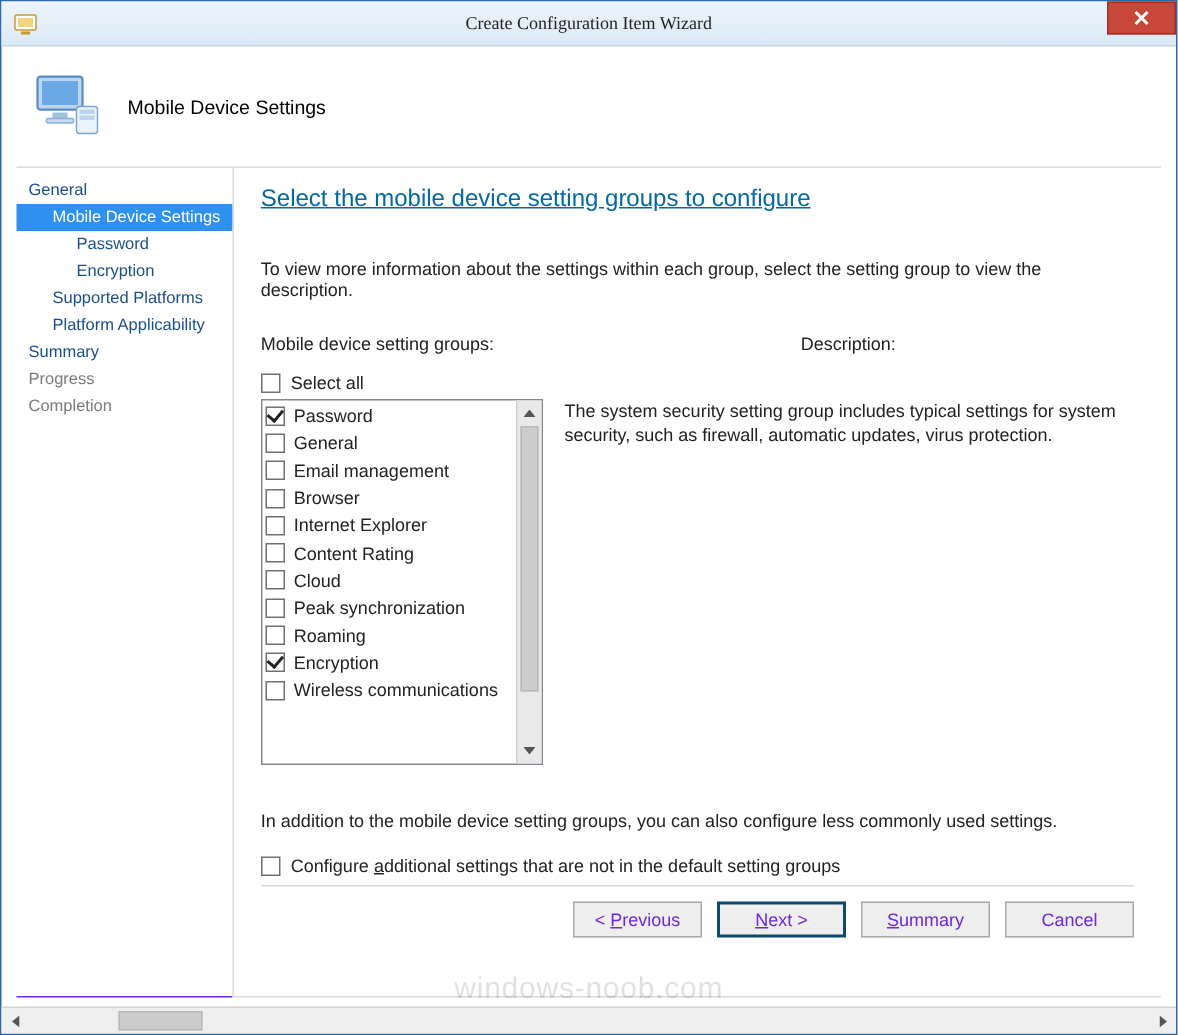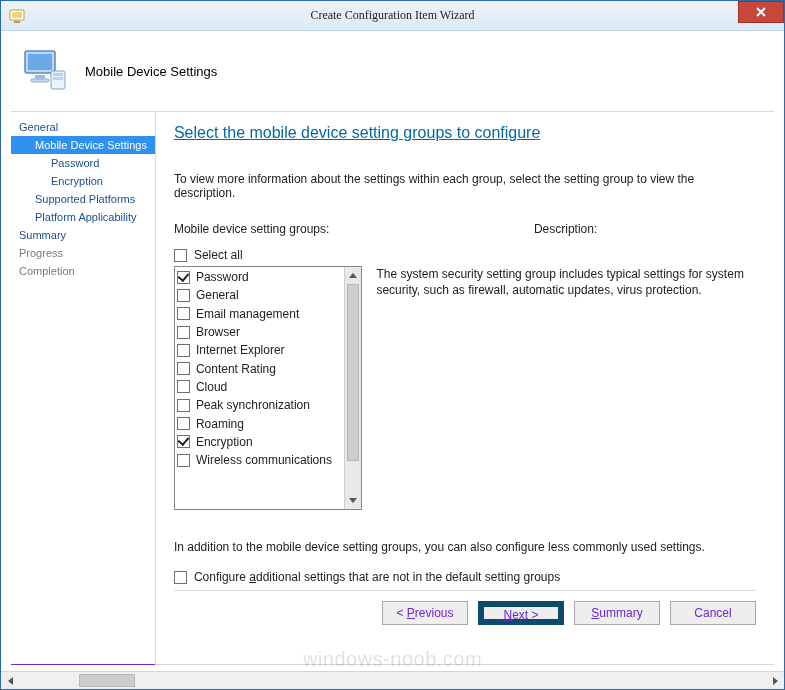--- a/index.html
+++ b/index.html
@@ -216,21 +216,21 @@
   .btn {
     width: 86px;
     height: 24px;
     border: 1px solid #a8a8a8;
     background: #eeeeee;
     font-size: 12px;
     color: #6d28d9;
     cursor: pointer;
   }
   .btn.default {
-    border: 6px solid #0c4a6e;
+    border: 2px solid #0c4a6e;
   }
 
   
   .hscroll {
     height: 18px;
     background: #efefef;
     border-top: 1px solid #d5d5d5;
     display: flex;
     align-items: stretch;
   }

